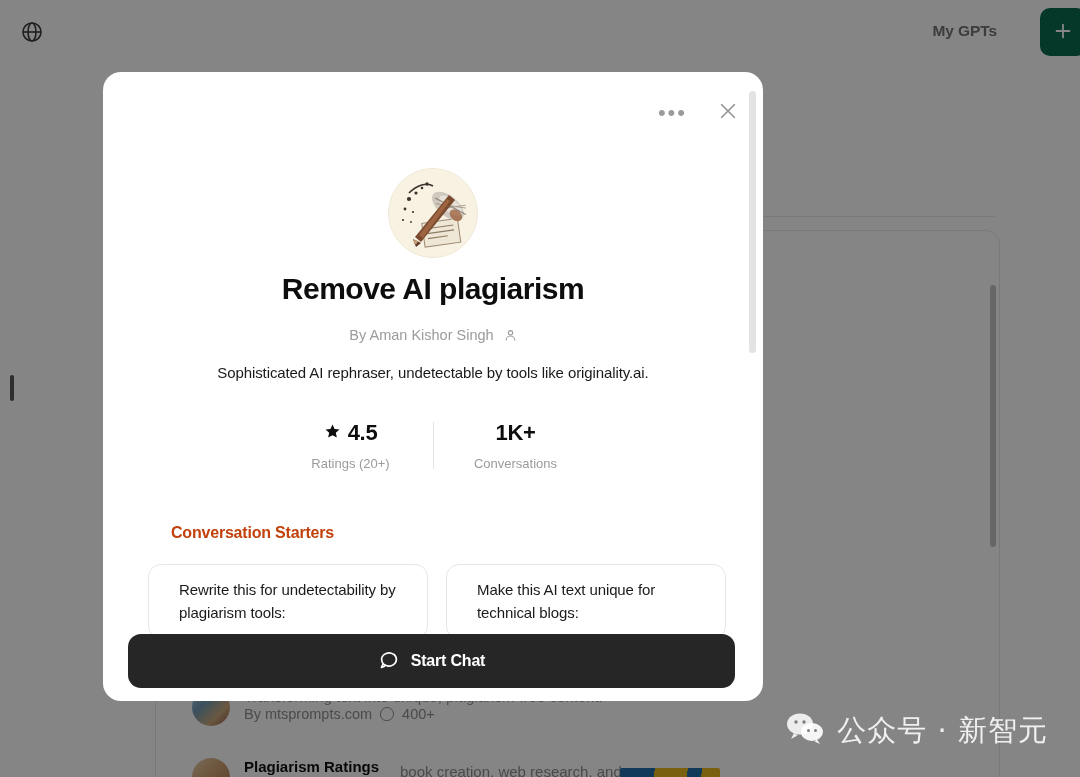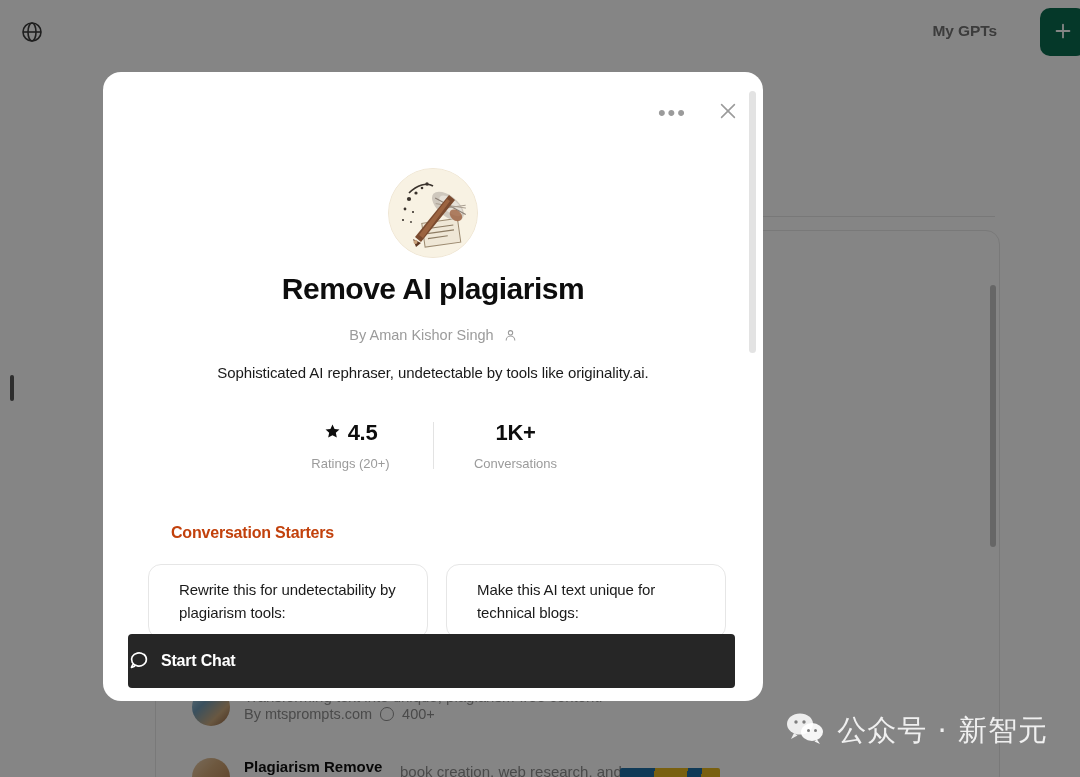--- a/index.html
+++ b/index.html
@@ -348,26 +348,26 @@
 
   .start-chat-btn {
     position: absolute;
     left: 25px;
     bottom: 13px;
     width: 607px;
     height: 54px;
     background: #262626;
     color: #ffffff;
     border: none;
-    border-radius: 4px;
+    border-radius: 13px;
     font-size: 16px;
     font-weight: 700;
     display: flex;
     align-items: center;
-    justify-content: flex-start;
+    justify-content: center;
     gap: 12px;
     cursor: pointer;
     z-index: 25;
     font-family: "Liberation Sans", sans-serif;
     letter-spacing: -0.2px;
   }
   .start-chat-btn .bubble-icon svg { width: 21px; height: 21px; }
 
   
   .watermark {
@@ -428,21 +428,21 @@
           <span>By mtsprompts.com</span>
           <span class="bubble-mini"></span>
           <span>400+</span>
         </div>
       </div>
     </div>
 
     <div class="bg-row bg-row-2">
       <div class="bg-avatar bg-avatar-2"></div>
       <div class="bg-row-body">
-        <div class="bg-row-title">Plagiarism Remove</div>
+        <div class="bg-row-title">Plagiarism Ratings</div>
       </div>
     </div>
 
     <div class="bg-behind-text">book creation, web research, and</div>
     <div class="bg-flag"></div>
   </div>
 
   <div class="overlay"></div>
 
   <div class="left-handle"></div>

